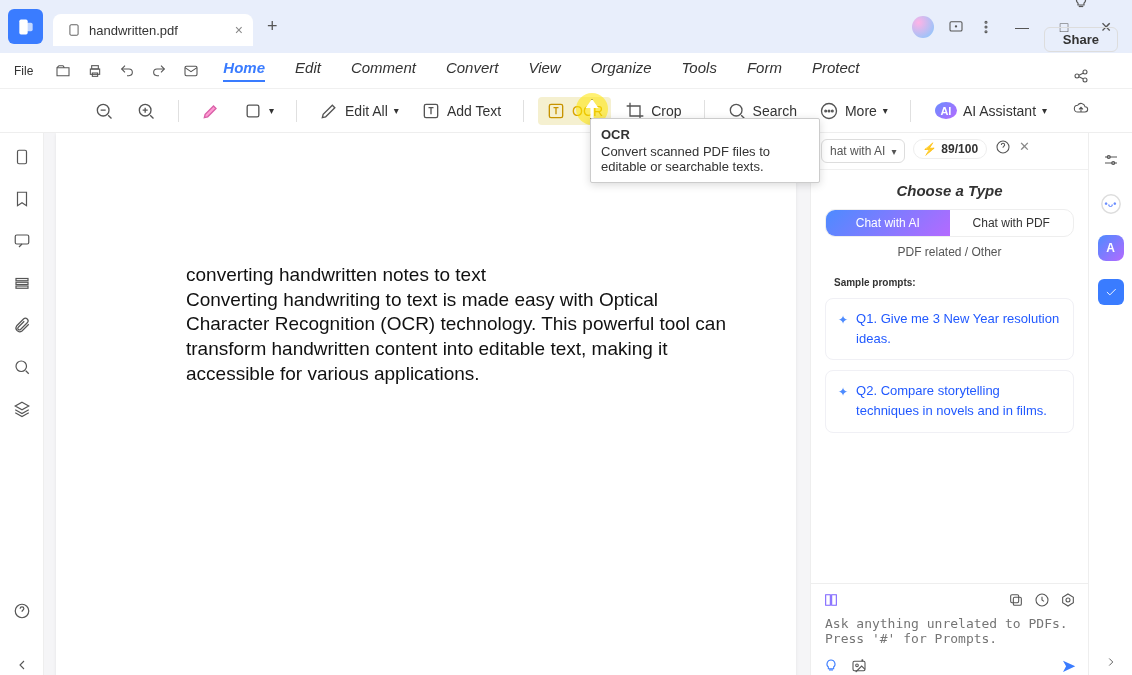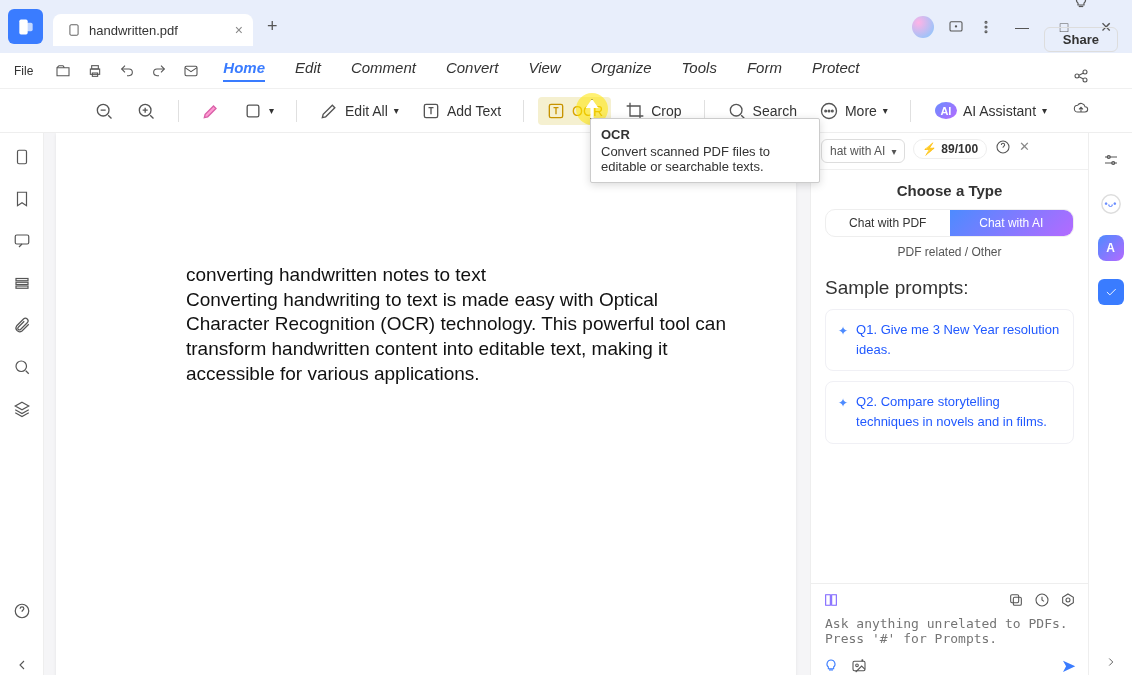--- a/index.html
+++ b/index.html
@@ -168,27 +168,27 @@
   .chat-select {
     border:1px solid #ddd;border-radius:6px;padding:4px 8px;display:flex;align-items:center;gap:6px;
     font-size:12px;color:#555;
   }
   .credits {
     border:1px solid #eee;border-radius:12px;padding:2px 8px;display:flex;align-items:center;gap:4px;font-size:12px;
     font-weight:600;
   }
   .lightning { color:#F5B100; }
   .ai-body { padding: 12px 14px; flex:1; overflow:auto;}
-  .choose-title { text-align:center; font-weight:700; font-size:15px; margin-bottom:10px;}
+  .choose-title { text-align:center; font-weight:700; font-size:15px; margin-bottom:10px;font-style:italic;}
   .type-tabs { display:flex; border:1px solid #eee; border-radius:10px; overflow:hidden; margin-bottom:8px;}
   .type-tab { flex:1; text-align:center; padding:6px 4px; font-size:12px; cursor:pointer;}
   .type-tab.active { background:linear-gradient(135deg,#4D8BFF,#B46AFF); color:#fff;}
   .subtext { text-align:center; font-size:12px; color:#555; margin-bottom:18px;}
   .greeting { font-size:13px; color:#333; line-height:1.5; margin-bottom:22px;}
-  .prompts-title { font-weight:400; font-size:19px; margin-bottom:10px;}
+  .prompts-title { font-weight:700; font-size:10px; margin-bottom:10px;margin-left:9px;}
   .prompt-card {
     border:1px solid #F0F0F5; border-radius:8px; padding:10px 12px; font-size:13px; color:#2159FF;
     margin-bottom:10px; display:flex; gap:8px; cursor:pointer; line-height:1.55;
   }
   .prompt-card .spark { color:#4D8BFF; font-size:12px; margin-top:2px;}
   .ai-input-area {
     border-top:1px solid #eee; padding:8px 12px 12px;
   }
   .ai-input-icons-row { display:flex; align-items:center; gap:10px; color:#888; margin-bottom:6px;}
   .ai-input-icons-row .spacer{margin-left:auto;}
@@ -494,22 +494,22 @@
           <svg width="16" height="16" viewBox="0 0 24 24">
             <circle cx="12" cy="12" r="9"></circle>
             <path d="M9.5 9a2.5 2.5 0 015 0c0 1.5-2.5 2-2.5 4M12 17h0"></path>
           </svg>
         </span>
       <span style="cursor:pointer;color:#888;">✕</span>
     </div>
     <div class="ai-body">
       <div class="choose-title">Choose a Type</div>
       <div class="type-tabs">
+        <div class="type-tab active">Chat with AI</div>
         <div class="type-tab">Chat with PDF</div>
-        <div class="type-tab active">Chat with AI</div>
       </div>
       <div class="subtext">PDF related / Other</div>
       <div class="prompts-title">Sample prompts:</div>
       <div class="prompt-card">
         <span class="spark">✦</span>
         <span>Q1. Give me 3 New Year resolution ideas.</span>
       </div>
       <div class="prompt-card">
         <span class="spark">✦</span>
         <span>Q2. Compare storytelling techniques in novels and in films.</span>

